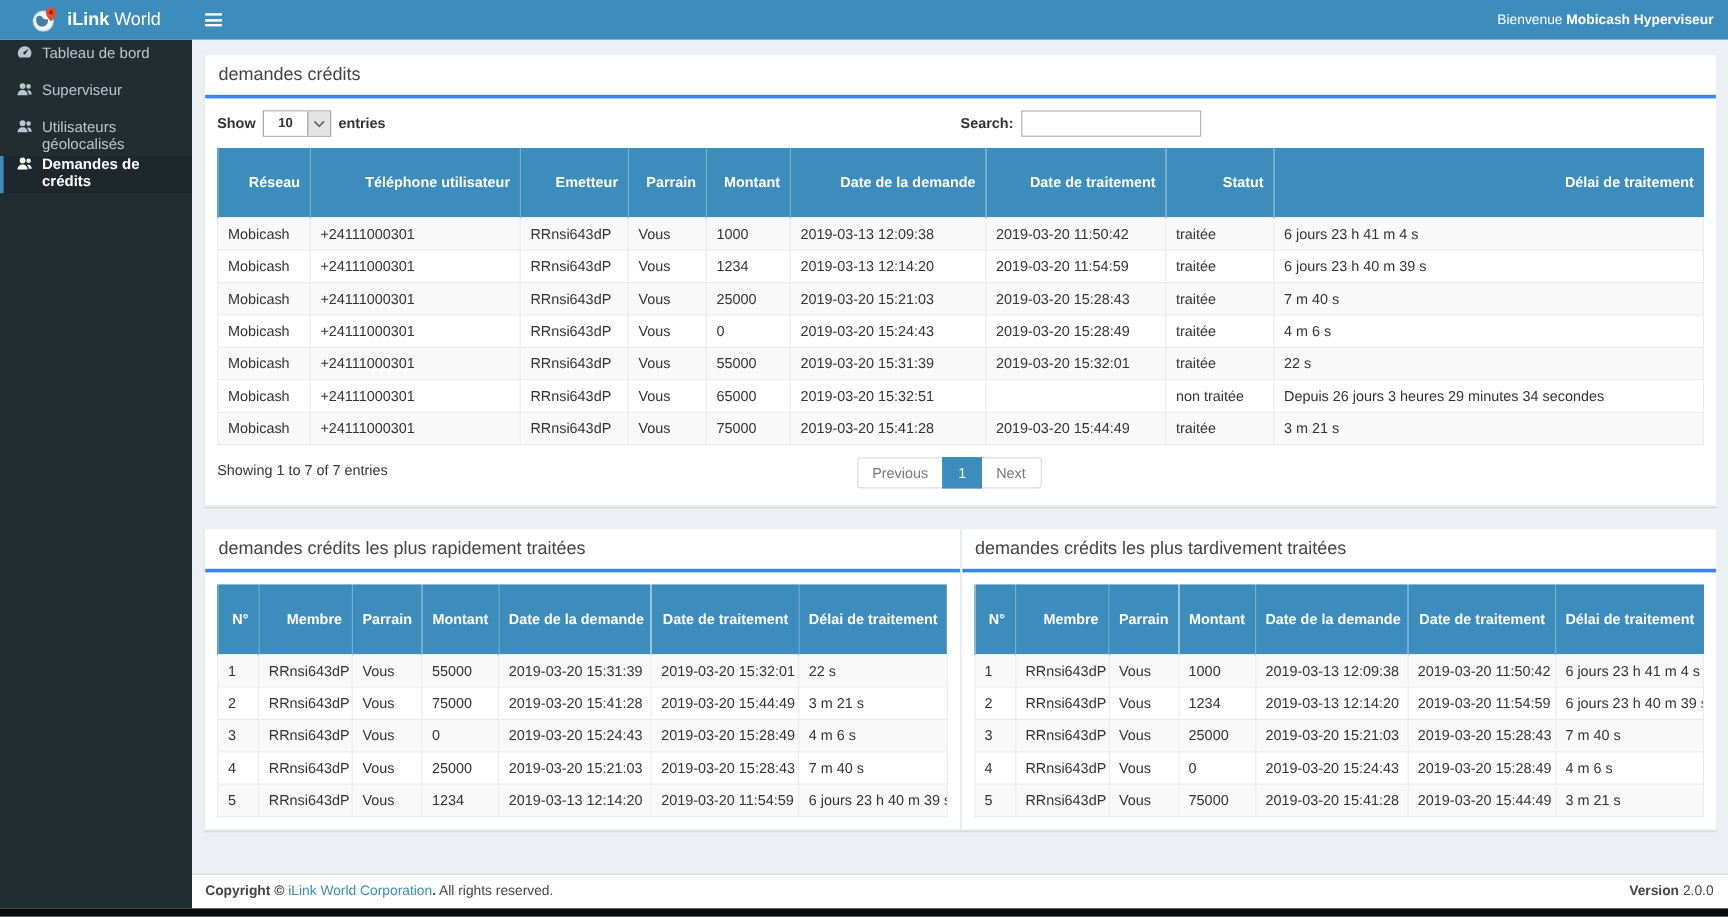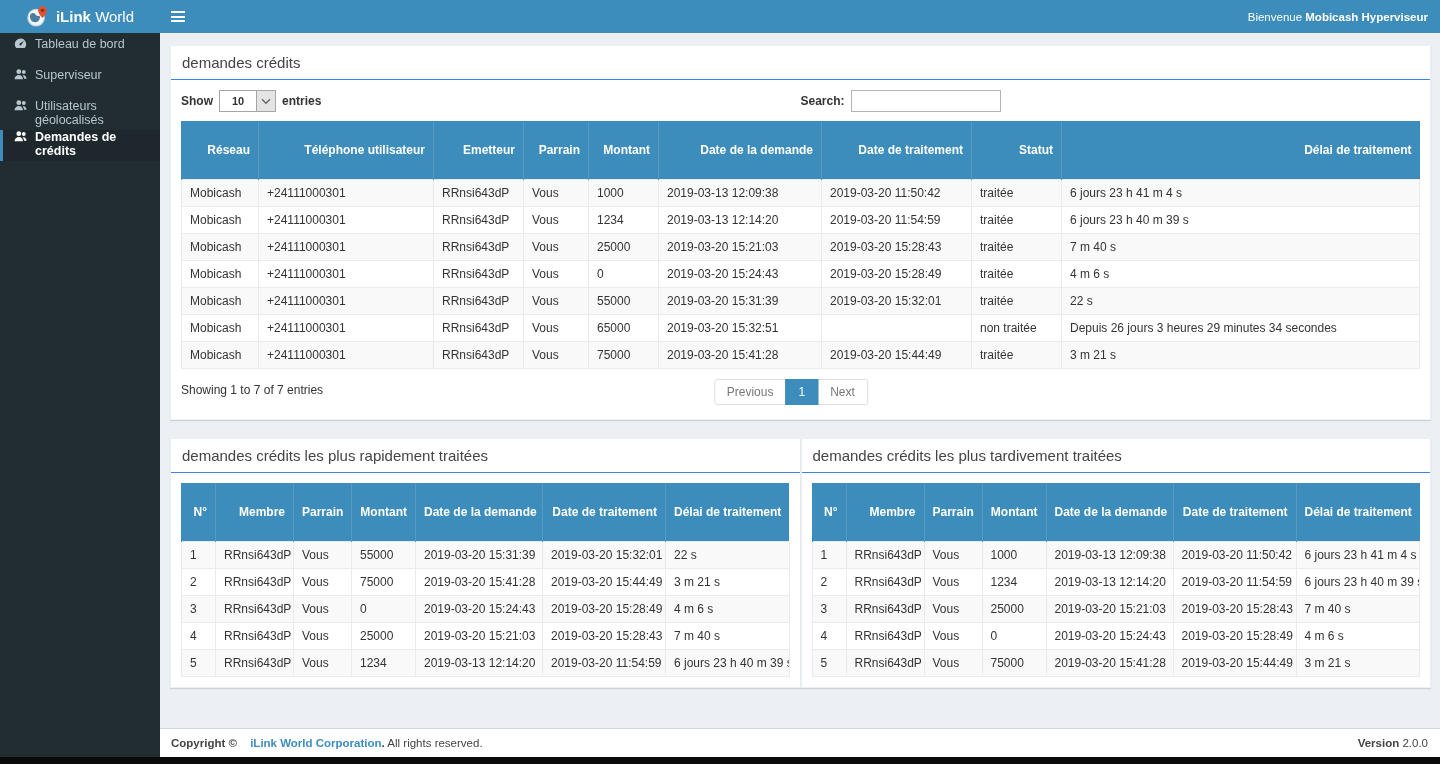--- a/index.html
+++ b/index.html
@@ -26,21 +26,21 @@
   
   .main { position:absolute; left:160px; top:33px; width:1280px; height:695px; background:#ecf0f5; padding:12px 9px 0 10px; overflow:hidden; }
 
   .info-widget { width:408px; height:63px; background:#fff; box-shadow:0 1px 1px rgba(0,0,0,.12); display:flex; margin-bottom:13px; }
   .widget-icon { width:66px; height:63px; background:#00c0ef; color:#fff; display:flex; align-items:center; justify-content:center; flex:none; }
   .widget-text { padding:8px 10px; overflow:hidden; }
   .widget-label { font-size:10.5px; font-weight:bold; color:#3f464c; white-space:nowrap; }
   .widget-value { font-size:15px; font-weight:bold; color:#2e353b; margin-top:3px; white-space:nowrap; }
 
   .box { background:#fff; border:1px solid #eceff3; box-shadow:0 1px 1px rgba(0,0,0,.12); margin-bottom:18px; }
-  .box-header { padding:8px 11px; font-size:15px; color:#444; border-bottom:1px solid #3b82f6; }
+  .box-header { padding:8px 11px; font-size:15px; color:#444; border-bottom:3px solid #3b82f6; }
   .box-body { padding:10px; }
 
   .controls { display:flex; margin-bottom:9px; }
   .controls .half { width:50%; display:flex; align-items:center; gap:6px; font-size:12px; font-weight:bold; color:#333; }
   .select-wrap { display:inline-flex; align-items:stretch; height:22px; border:1px solid #a5a5a5; background:#fff; cursor:pointer; }
   .select-wrap select { appearance:none; -webkit-appearance:none; border:0; outline:none; background:#fff; width:36px; text-align:center; text-align-last:center; font-size:11px; font-weight:bold; font-family:inherit; color:#333; cursor:pointer; }
   .select-chev { width:19px; background:#e4e4e4; border-left:1px solid #a5a5a5; display:flex; align-items:center; justify-content:center; }
   .search-input { width:150px; height:22px; border:1px solid #b3b3b3; padding:0 5px; font-size:12px; font-family:inherit; }
 
   table { width:100%; border-collapse:collapse; table-layout:fixed; }
@@ -64,21 +64,21 @@
   .page-btn { border:1px solid #ddd; background:#fff; color:#777; font-size:12px; padding:5px 12px; margin-left:-1px; font-family:inherit; cursor:pointer; }
   .page-prev { border-radius:3px 0 0 3px; }
   .page-next { border-radius:0 3px 3px 0;text-align:right; }
   .page-current { background:#3c8dbc; border-color:#3c8dbc; color:#fff; position:relative; z-index:2; }
 
   .bottom-row { display:flex; }
   .bottom-row .box { flex:1; margin-bottom:0; }
 
   
   .footer { position:absolute; left:160px; bottom:7px; width:1280px; height:29px; background:#fff; border-top:1px solid #d2d6de; display:flex; align-items:center; justify-content:space-between; padding:0 12px 0 11px; font-size:11.5px; color:#444; z-index:6; }
-  .footer a { color:#3c8dbc; text-decoration:none; font-weight:bold; cursor:pointer;margin-left:10px; }
+  .footer a { color:#3c8dbc; text-decoration:none; font-weight:normal; cursor:pointer; }
   .bottom-strip { position:absolute; bottom:0; left:0; width:1440px; height:7px; background:#0a0a0a; z-index:8; }
 </style>
 </head>
 <body>
 
 <header class="topbar">
   <div class="brand">
     <span style="display:flex">
       <svg width="23" height="23" viewBox="0 0 24 24">
         <circle cx="10.5" cy="13.2" r="8.6" fill="#f2f6f9" stroke="#c9d7e1" stroke-width="1.2"></circle>

